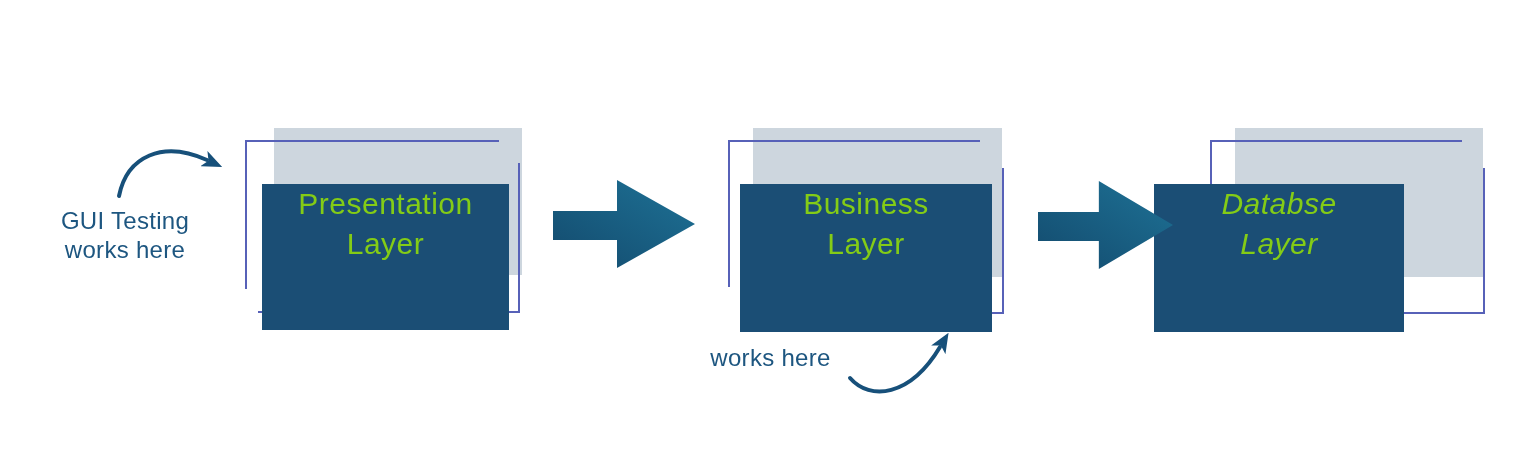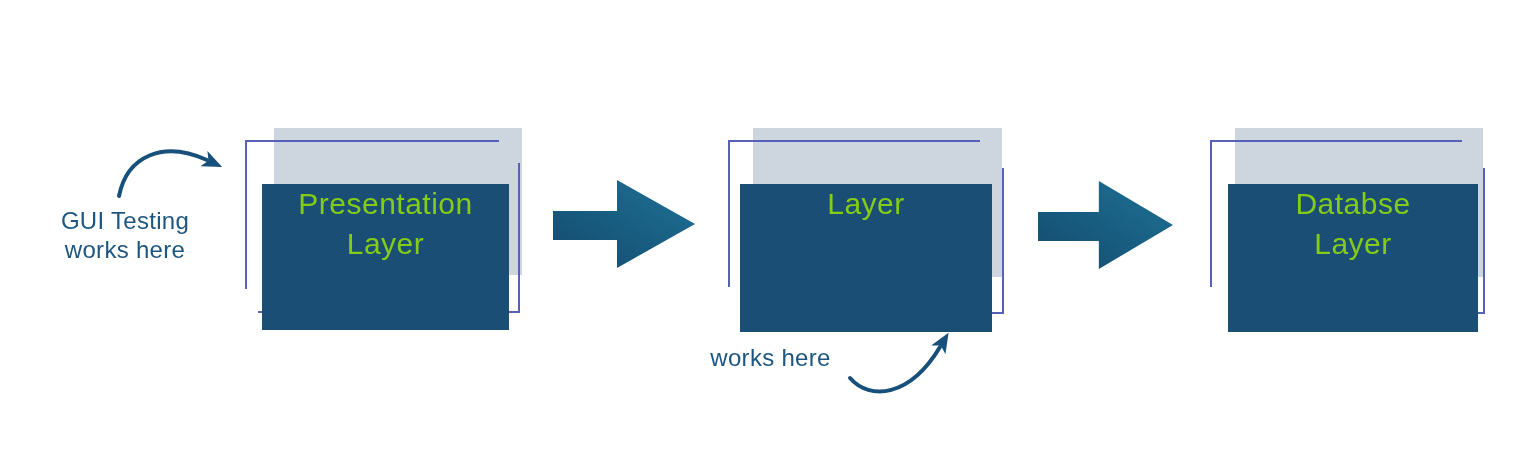--- a/index.html
+++ b/index.html
@@ -74,27 +74,28 @@
   <div class="frame-br abs" style="left:258px; top:163px; width:260px; height:148px;"></div>
   <div class="layer-box" style="left:262px; top:152px; width:247px; height:146px;">
     <span>Presentation</span>
     <span>Layer</span>
   </div>
 
   <div class="shadow abs" style="left:753px; top:128px; width:249px; height:149px;"></div>
   <div class="frame-tl abs" style="left:728px; top:140px; width:250px; height:145px;"></div>
   <div class="frame-br abs" style="left:753px; top:168px; width:249px; height:144px;"></div>
   <div class="layer-box" style="left:740px; top:152px; width:252px; height:148px;">
+    <span>Business</span>
     <span>Layer</span>
   </div>
 
   <div class="shadow abs" style="left:1235px; top:128px; width:248px; height:149px;"></div>
   <div class="frame-tl abs" style="left:1210px; top:140px; width:250px; height:145px;"></div>
   <div class="frame-br abs" style="left:1235px; top:168px; width:248px; height:144px;"></div>
-  <div class="layer-box" style="left:1228px; top:152px; width:250px; height:148px;">
+  <div class="layer-box" style="left:1154px; top:152px; width:250px; height:148px;font-style:italic;">
     <span>Databse</span>
     <span>Layer</span>
   </div>
 
   <svg class="flow-arrow" style="left:553px; top:180px;" width="142" height="88" viewBox="0 0 142 88">
     <defs>
       <linearGradient id="arrowGrad1" x1="0" y1="1" x2="1" y2="0">
         <stop offset="0" stop-color="#134a6d"></stop>
         <stop offset="1" stop-color="#1e7296"></stop>
       </linearGradient>

